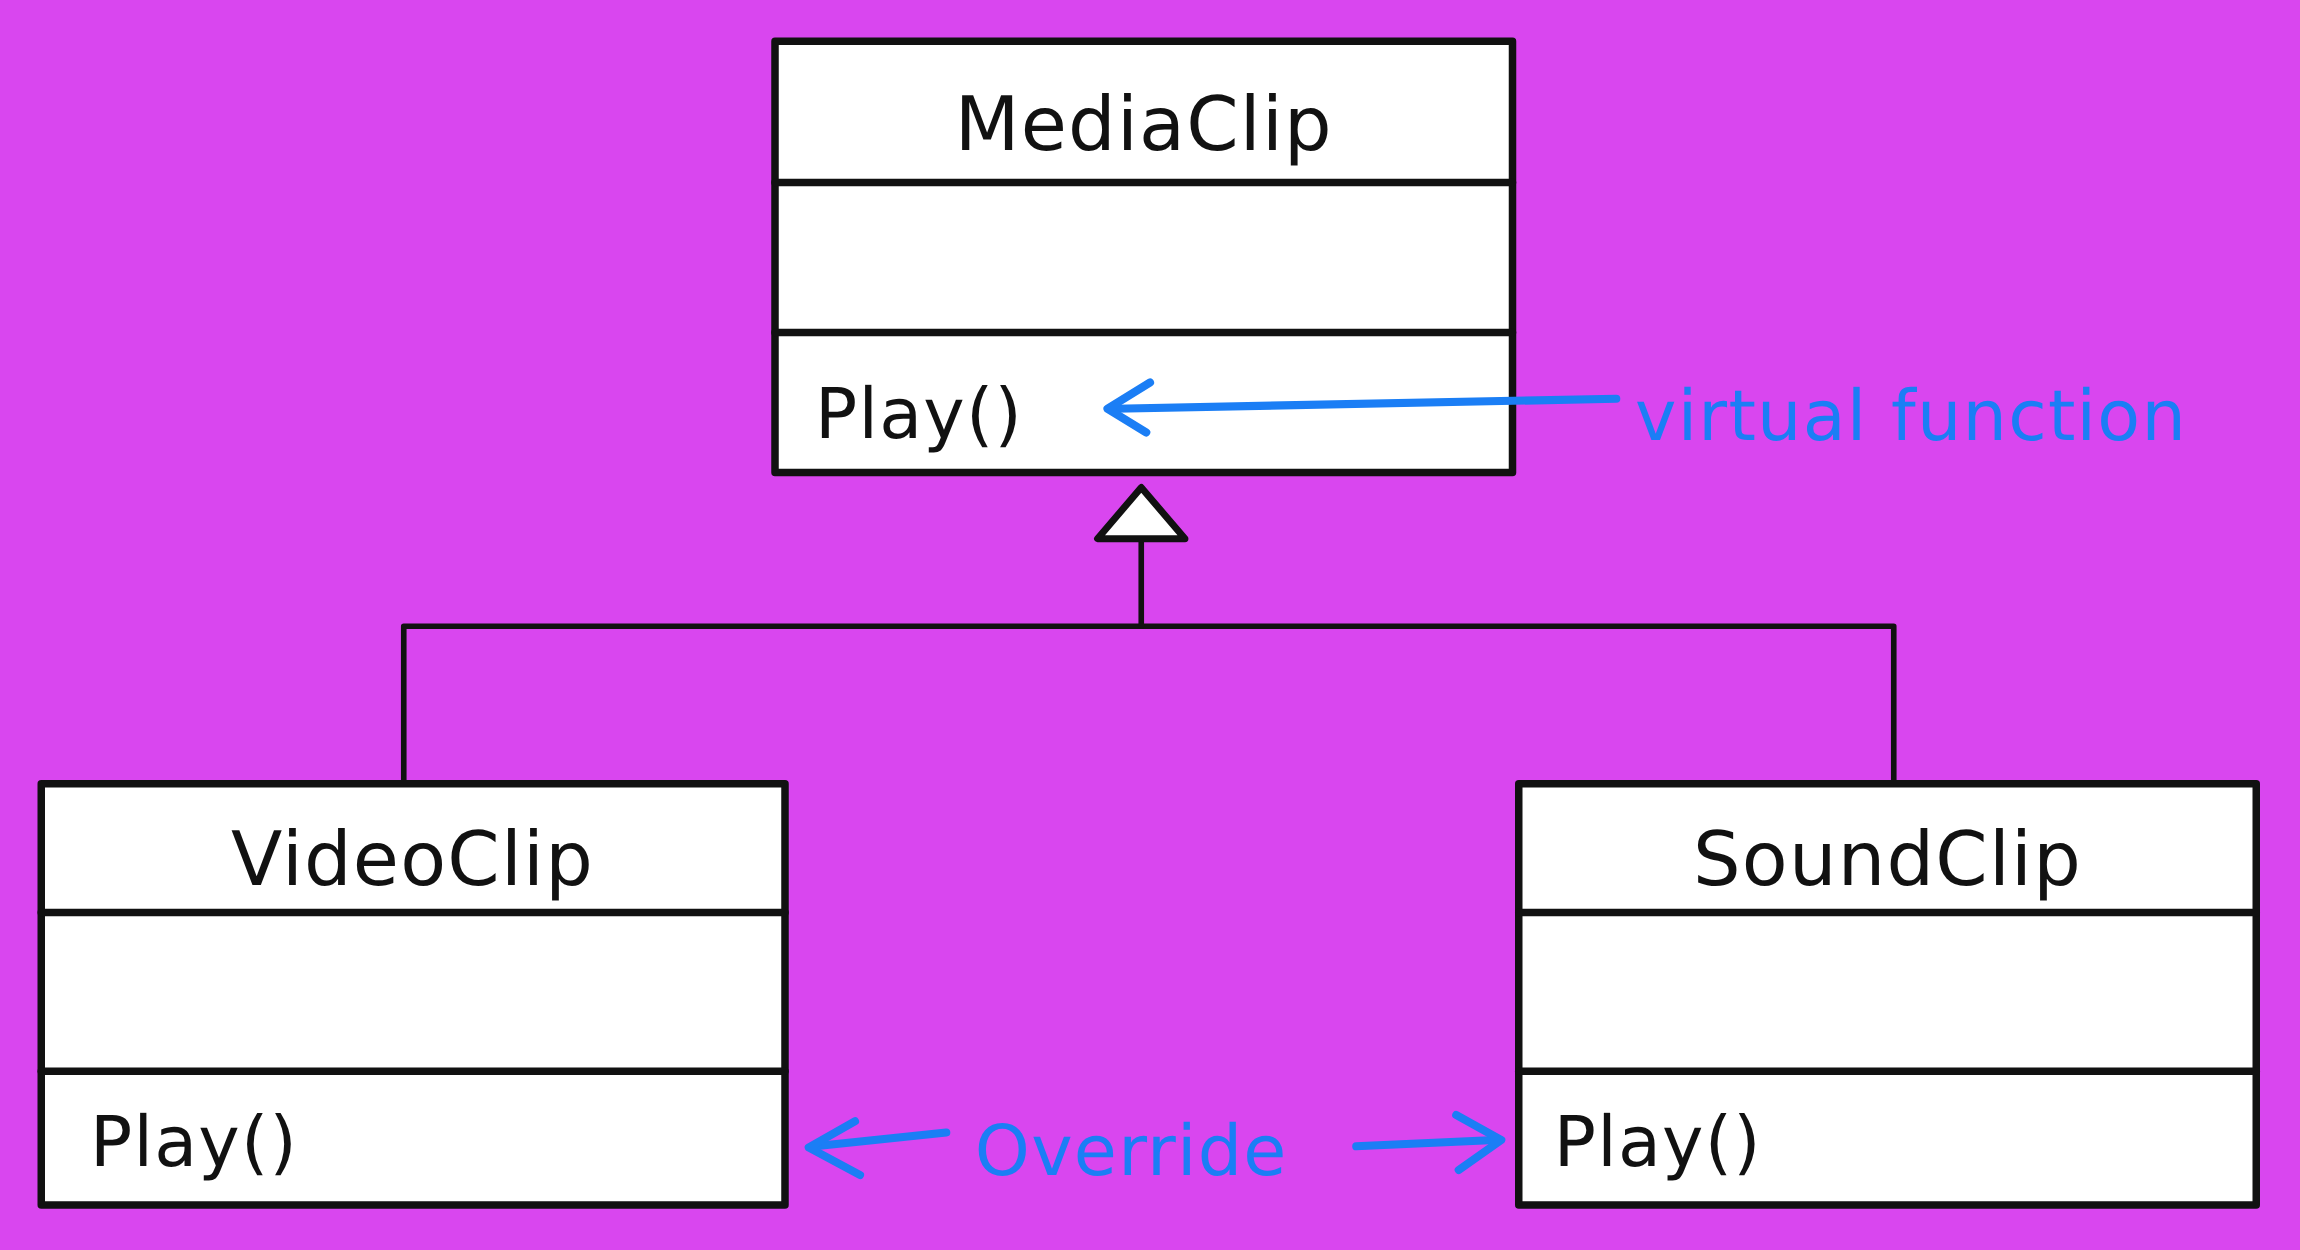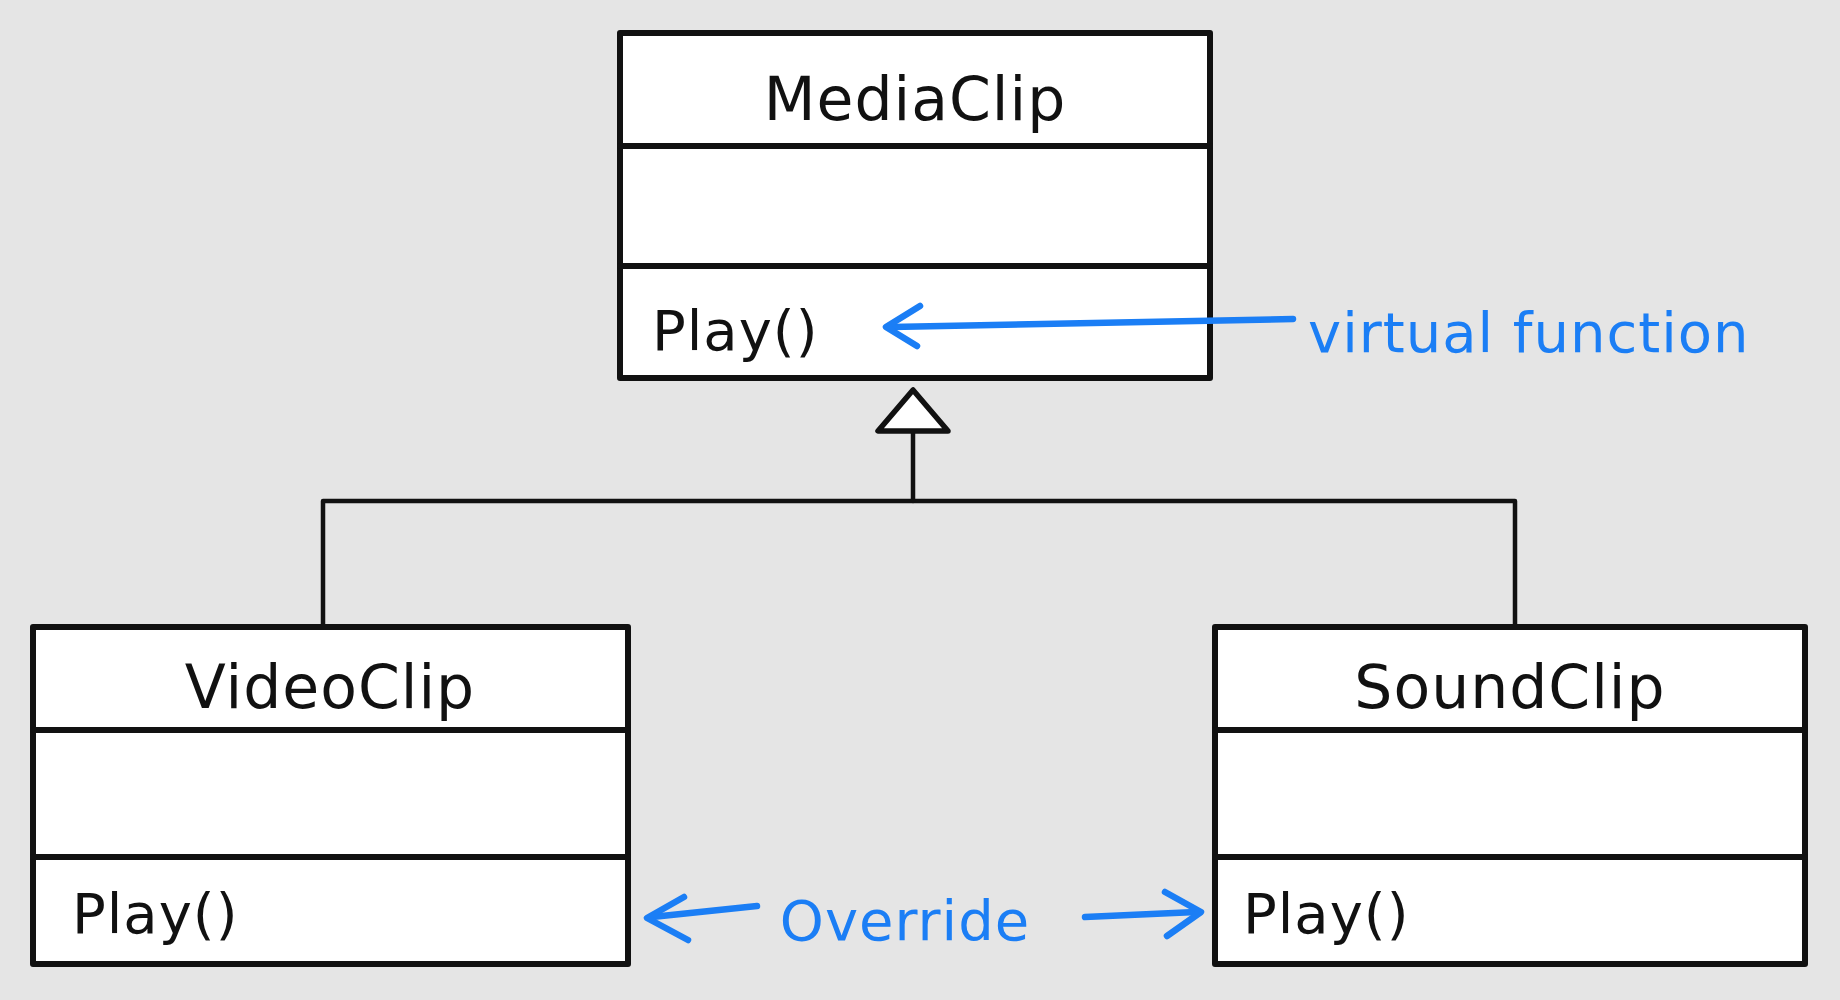--- a/index.html
+++ b/index.html
@@ -8,21 +8,21 @@
     background: #ffffff;
     width: 1840px;
     height: 1000px;
     overflow: hidden;
     font-family: "DejaVu Sans", sans-serif;
   }
   .canvas {
     position: relative;
     width: 1840px;
     height: 1000px;
-    background: #e5e5e5;
+    background: #d946ef;
   }
   svg { display: block; }
   .box {
     fill: #ffffff;
     stroke: #111111;
     stroke-width: 6;
     stroke-linejoin: round;
   }
   .divider {
     stroke: #111111;

